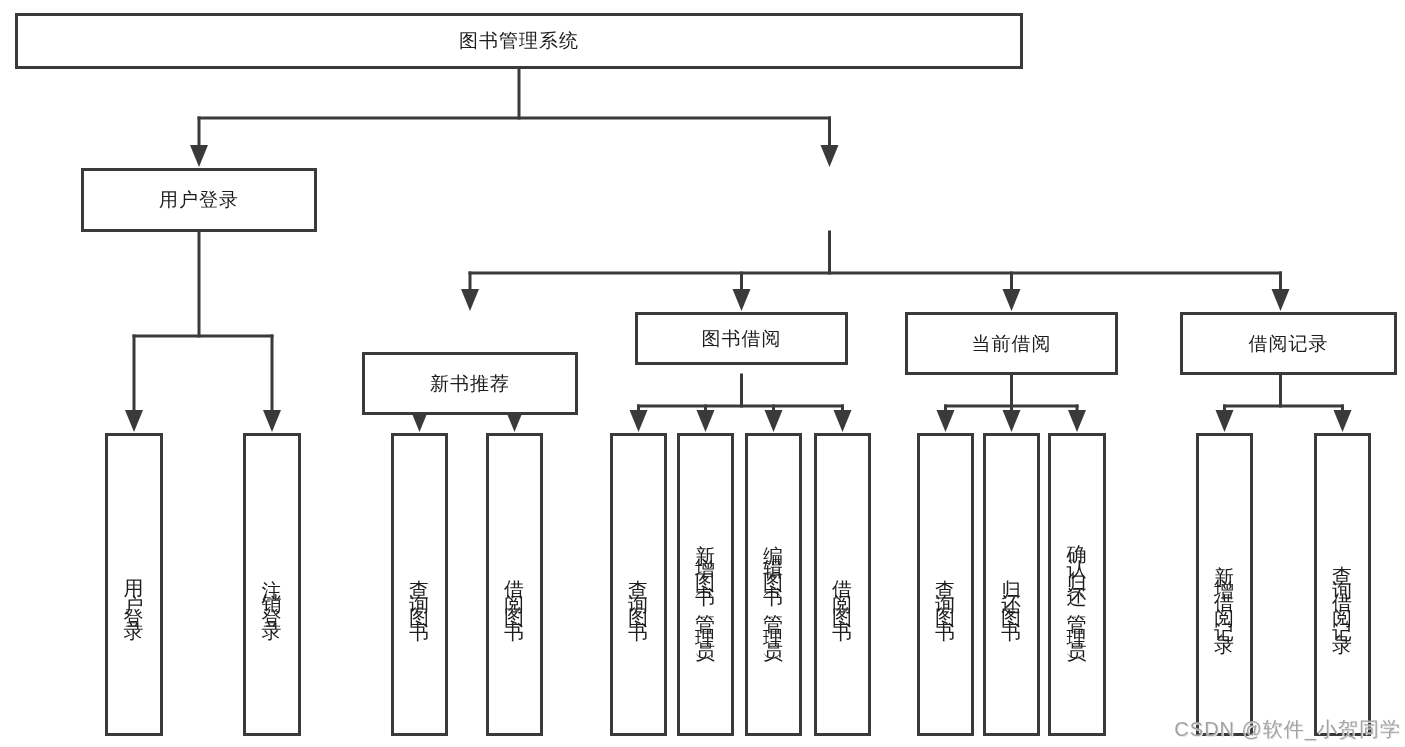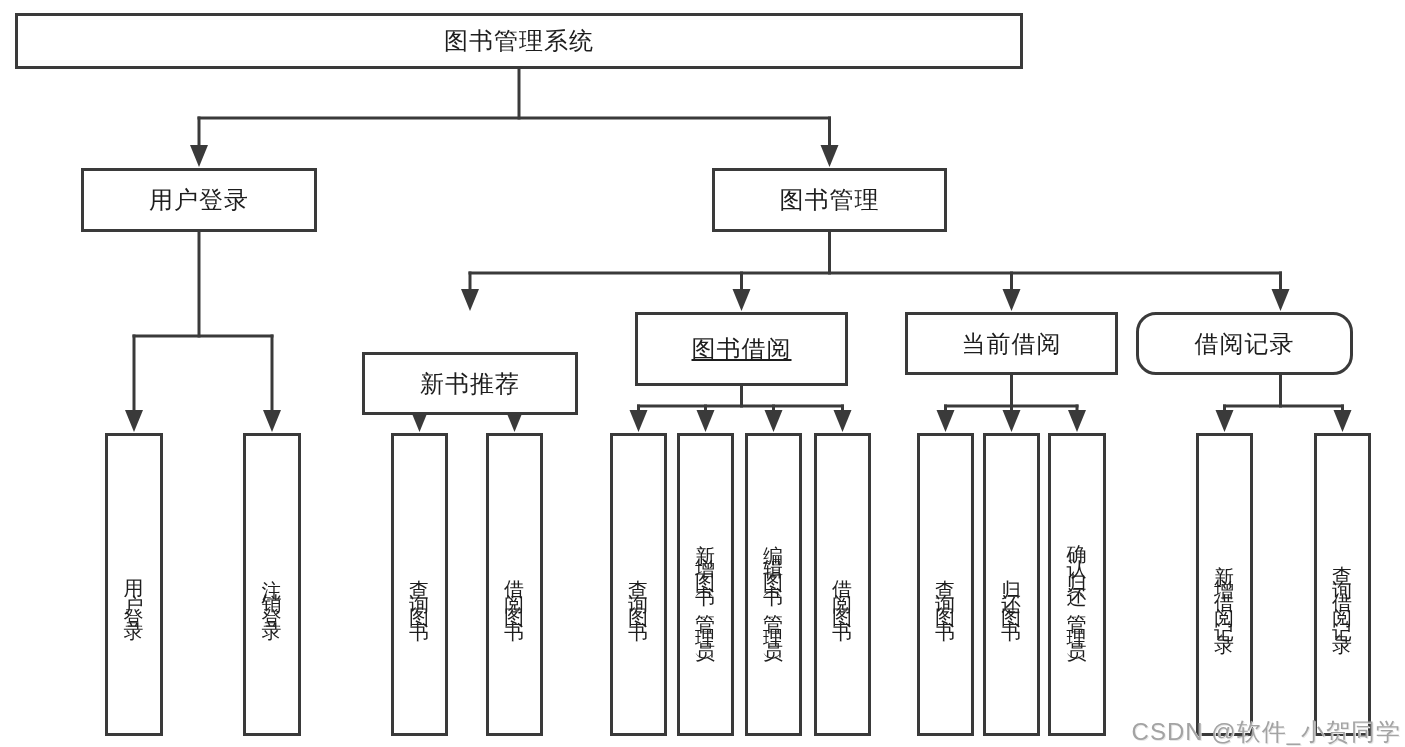--- a/index.html
+++ b/index.html
@@ -25,41 +25,41 @@
   }
   .box {
     position: absolute;
     z-index: 2;
     background: #ffffff;
     border: 3px solid #3a3a3a;
     box-sizing: border-box;
     display: flex;
     align-items: center;
     justify-content: center;
-    font-size: 24px;
+    font-size: 19px;
     letter-spacing: 1px;
     color: #1d1d1d;
     white-space: nowrap;
   }
   .leaf {
     writing-mode: vertical-lr;
     text-orientation: mixed;
     font-size: 20px;
     line-height: 1;
     letter-spacing: 14px;
     white-space: normal;
     padding-top: 14px; 
     box-sizing: border-box;
   }
   .watermark {
     position: absolute;
     z-index: 3;
     top: 716px;
     right: 4px;
-    font-size: 24px;
+    font-size: 20px;
     letter-spacing: 1px;
     color: #a3a3a3;
     text-shadow: 1px 1px 0 #e8e8e8;
     white-space: nowrap;
   }
 </style>
 </head>
 <body>
 
 <div class="canvas">
@@ -136,26 +136,25 @@
       <line x1="1224.5" y1="406" x2="1224.5" y2="412"></line>
       <polygon points="1215.5,410 1233.5,410 1224.5,432" fill="#3a3a3a" stroke="none"></polygon>
       <line x1="1342.5" y1="406" x2="1342.5" y2="412"></line>
       <polygon points="1333.5,410 1351.5,410 1342.5,432" fill="#3a3a3a" stroke="none"></polygon>
     </g>
   </svg>
 
   <div class="box" style="left:15px; top:13px; width:1008px; height:56px;">图书管理系统</div>
 
   <div class="box" style="left:81px; top:168px; width:236px; height:64px;">用户登录</div>
-  <div class="box" style="left:712px; top:168px; width:235px; height:64px;">图书管理</div>
 
   <div class="box" style="left:362px; top:312px; width:216px; height:63px;margin-top:40px;">新书推荐</div>
-  <div class="box" style="left:635px; top:312px; width:213px; height:74px;text-decoration:underline;">图书借阅</div>
+  <div class="box" style="left:635px; top:312px; width:213px; height:53px;">图书借阅</div>
   <div class="box" style="left:905px; top:312px; width:213px; height:63px;text-align:right;">当前借阅</div>
-  <div class="box" style="left:1136px; top:312px; width:217px; height:63px;border-radius:20px;">借阅记录</div>
+  <div class="box" style="left:1180px; top:312px; width:217px; height:63px;">借阅记录</div>
 
   <div class="box leaf" style="left:105px; top:433px; width:58px; height:303px;">用户登录</div>
   <div class="box leaf" style="left:243px; top:433px; width:58px; height:303px;">注销登录</div>
 
   <div class="box leaf" style="left:391px; top:433px; width:57px; height:303px;">查询图书</div>
   <div class="box leaf" style="left:486px; top:433px; width:57px; height:303px;">借阅图书</div>
 
   <div class="box leaf" style="left:610px; top:433px; width:57px; height:303px;">查询图书</div>
   <div class="box leaf" style="left:677px; top:433px; width:57px; height:303px;">新增图书（管理员）</div>
   <div class="box leaf" style="left:745px; top:433px; width:57px; height:303px;">编辑图书（管理员）</div>

